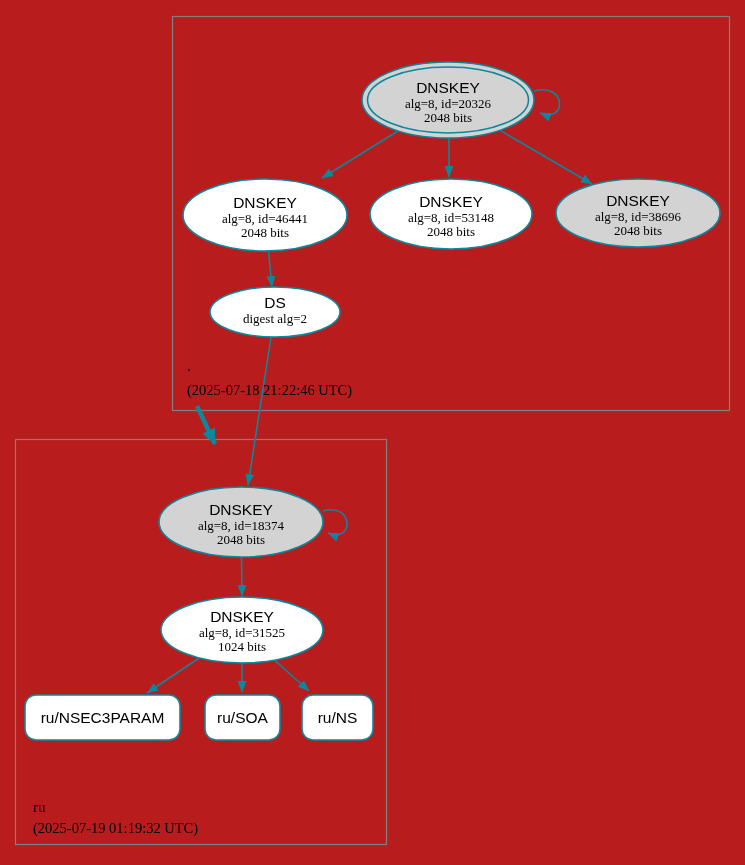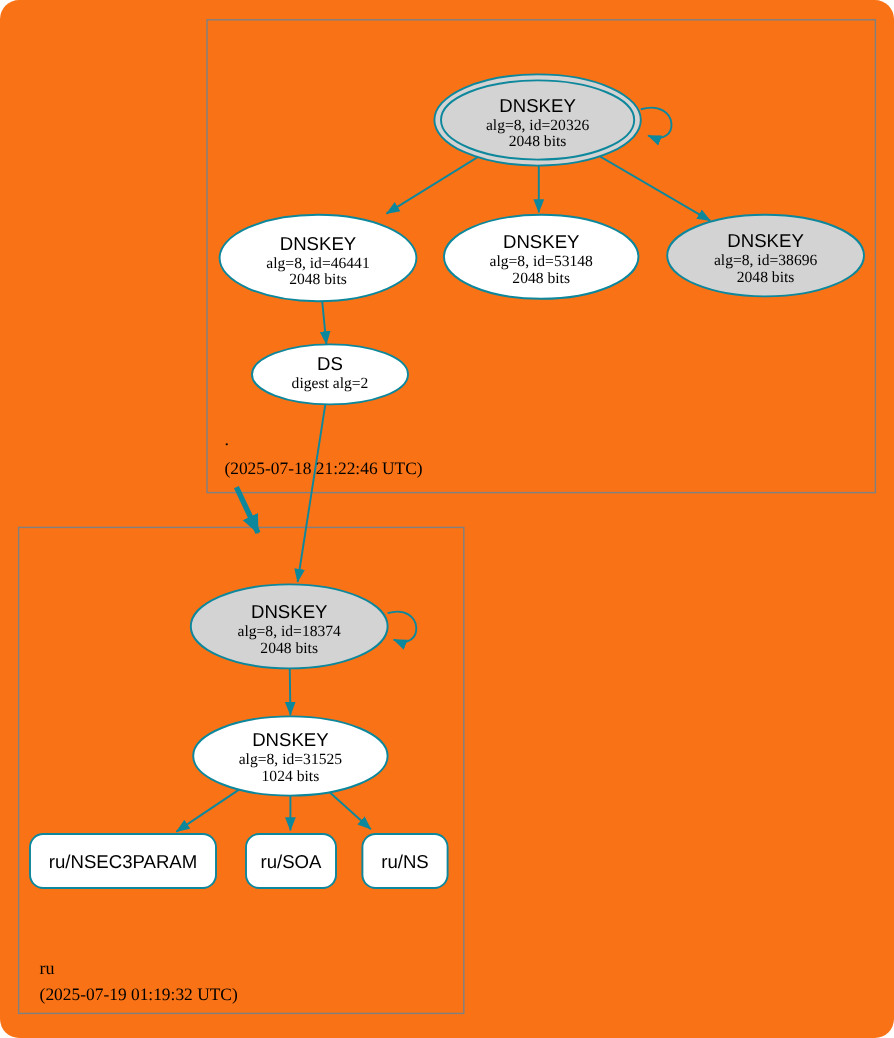--- a/index.html
+++ b/index.html
@@ -1,16 +1,16 @@
 <!DOCTYPE html>
 <html><head>
 <meta charset="utf-8">
 <style>
   html,body{margin:0;padding:0;background:#ffffff;}
-  .canvas{position:relative;width:745px;height:865px;background:#f97316;overflow:hidden;border-radius:16px;}
+  .canvas{position:relative;width:745px;height:865px;background:#b91c1c;overflow:hidden;}
   svg{display:block;}
   .node-title{font-family:"Liberation Sans",sans-serif;font-size:15.5px;fill:#000;}
   .node-detail{font-family:"Liberation Serif",serif;font-size:13px;fill:#000;}
   .rrset-label{font-family:"Liberation Sans",sans-serif;font-size:15.5px;fill:#000;}
   .zone-label{font-family:"Liberation Serif",serif;font-size:15px;fill:#000;}
   .zone-ts{font-family:"Liberation Serif",serif;font-size:14.5px;fill:#000;}
 </style>
 </head>
 <body>
 

